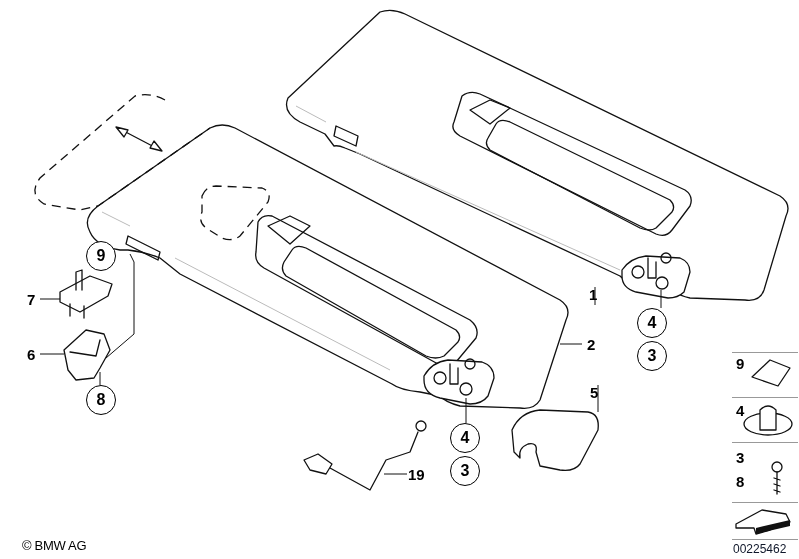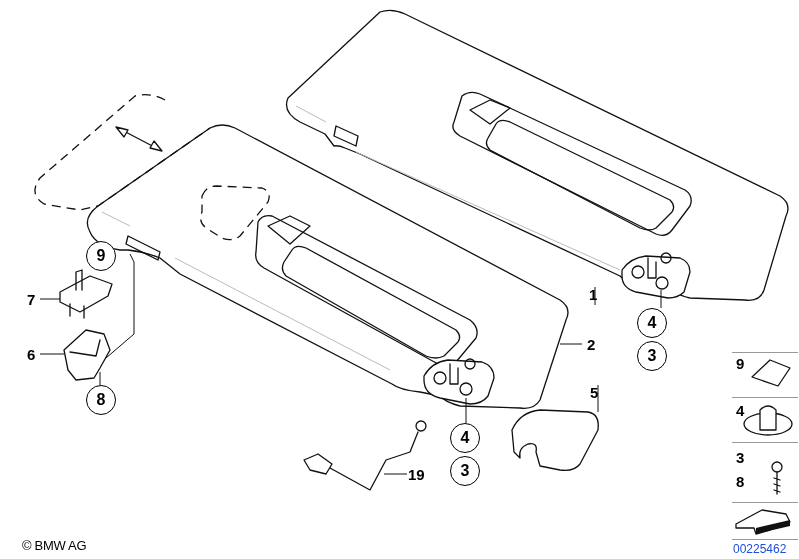--- a/index.html
+++ b/index.html
@@ -8,21 +8,21 @@
   .ln{fill:none;stroke:#111;stroke-width:1.3;stroke-linejoin:round;stroke-linecap:round;}
   .lt{fill:none;stroke:#bbb;stroke-width:1;}
   .fill{fill:#fff;stroke:#111;stroke-width:1.3;stroke-linejoin:round;}
   .dash{fill:none;stroke:#111;stroke-width:1.3;stroke-dasharray:9 6;}
   .lead{fill:none;stroke:#111;stroke-width:1;}
   .lbl{position:absolute;font-weight:bold;font-size:15px;color:#000;line-height:1;}
   .circ{position:absolute;width:30px;height:30px;border:1.5px solid #000;border-radius:50%;box-sizing:border-box;display:flex;align-items:center;justify-content:center;font-weight:bold;font-size:16px;background:#fff;}
   .legend{position:absolute;left:732px;width:66px;border-top:1px solid #999;box-sizing:border-box;}
   .legend .n{position:absolute;left:4px;font-weight:bold;font-size:15px;}
   .copyright{position:absolute;left:22px;top:538px;font-size:13px;font-weight:normal;letter-spacing:-0.3px;}
-  .imgid{position:absolute;left:733px;top:542px;font-size:12px;color:#1d4ed8;}
+  .imgid{position:absolute;left:733px;top:542px;font-size:12px;color:#0f172a;}
 </style>
 </head>
 <body>
 
 <svg width="799" height="559" viewBox="0 0 799 559">
 
   <g>
     <path class="fill" d="M380,12 Q392,8 405,14 L780,196 Q792,204 786,216 L764,290 Q760,302 745,300 L690,298 Q680,296 672,290 L640,284 Q625,282 620,276 L360,154 Q350,150 345,148 Q338,145 334,146 L325,134 L300,122 Q282,112 288,98 Z"></path>
     <path class="lt" d="M296,106 L326,122 M356,152 L620,270"></path>
     <path class="ln" d="M336,126 L358,136 L356,146 L334,136 Z"></path>

